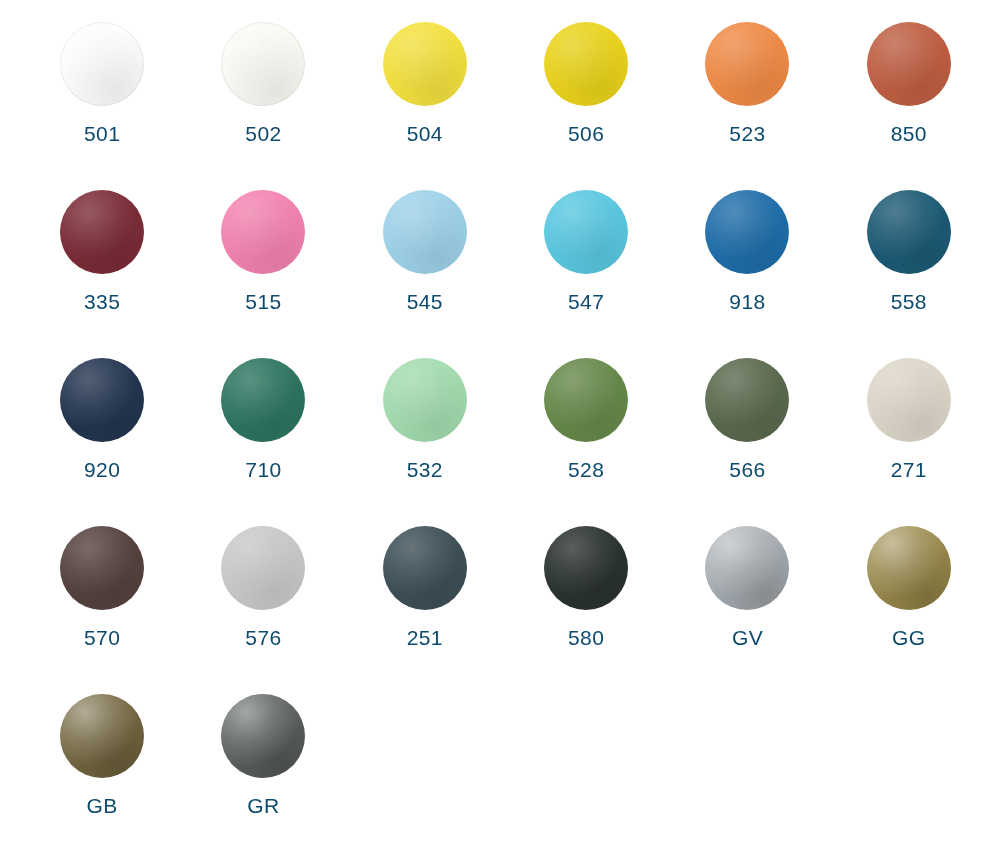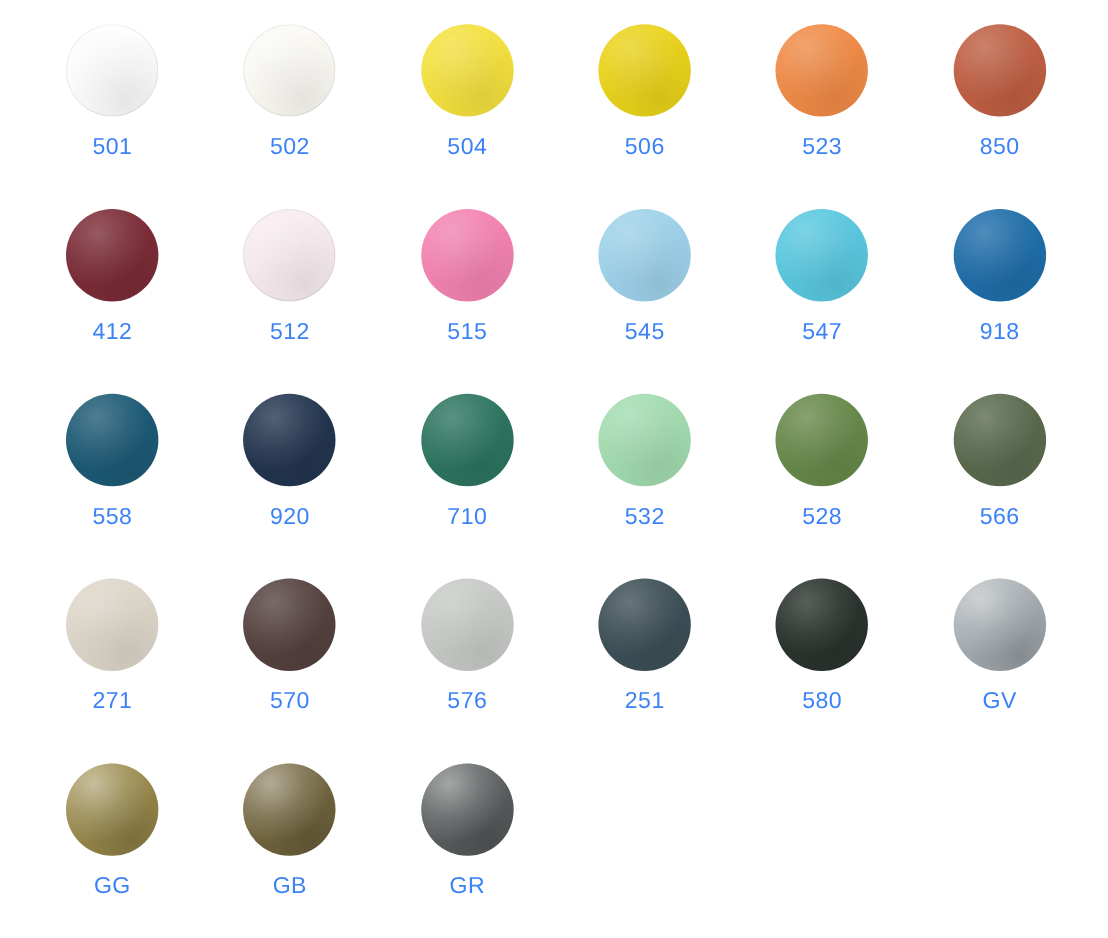--- a/index.html
+++ b/index.html
@@ -68,21 +68,21 @@
   .swatch-dot.is-metallic::after {
     background:
       radial-gradient(circle at 30% 22%, rgba(255,255,255,0.45) 0%, rgba(255,255,255,0.16) 34%, rgba(255,255,255,0) 62%),
       radial-gradient(circle at 72% 84%, rgba(0,0,0,0.20) 0%, rgba(0,0,0,0.06) 50%, rgba(0,0,0,0) 76%);
   }
   .swatch-label {
     margin-top: 17px;
     font-size: 21px;
     line-height: 1;
     letter-spacing: 0.4px;
-    color: #3b82f6;
+    color: #0c4a6e;
     font-weight: 400;
     text-align: center;
     white-space: nowrap;
   }
 </style>
 </head>
 <body>
 
 <div id="swatch-sheet">
   <div class="swatch-grid">
@@ -119,27 +119,21 @@
       <div class="swatch-cell">
         <span class="swatch-dot-wrap">
           <span class="swatch-dot" title="850" style="background-color: rgb(191, 95, 67);"></span>
         </span>
         <div class="swatch-label">850</div>
       </div>
       <div class="swatch-cell">
         <span class="swatch-dot-wrap">
           <span class="swatch-dot" title="527" style="background-color: rgb(123, 44, 55);"></span>
         </span>
-        <div class="swatch-label">412</div>
-      </div>
-      <div class="swatch-cell">
-        <span class="swatch-dot-wrap">
-          <span class="swatch-dot is-pale" title="512" style="background-color: rgb(248, 236, 240);"></span>
-        </span>
-        <div class="swatch-label">512</div>
+        <div class="swatch-label">335</div>
       </div>
       <div class="swatch-cell">
         <span class="swatch-dot-wrap">
           <span class="swatch-dot" title="515" style="background-color: rgb(243, 131, 177);"></span>
         </span>
         <div class="swatch-label">515</div>
       </div>
       <div class="swatch-cell">
         <span class="swatch-dot-wrap">
           <span class="swatch-dot" title="545" style="background-color: rgb(158, 210, 234);"></span>

